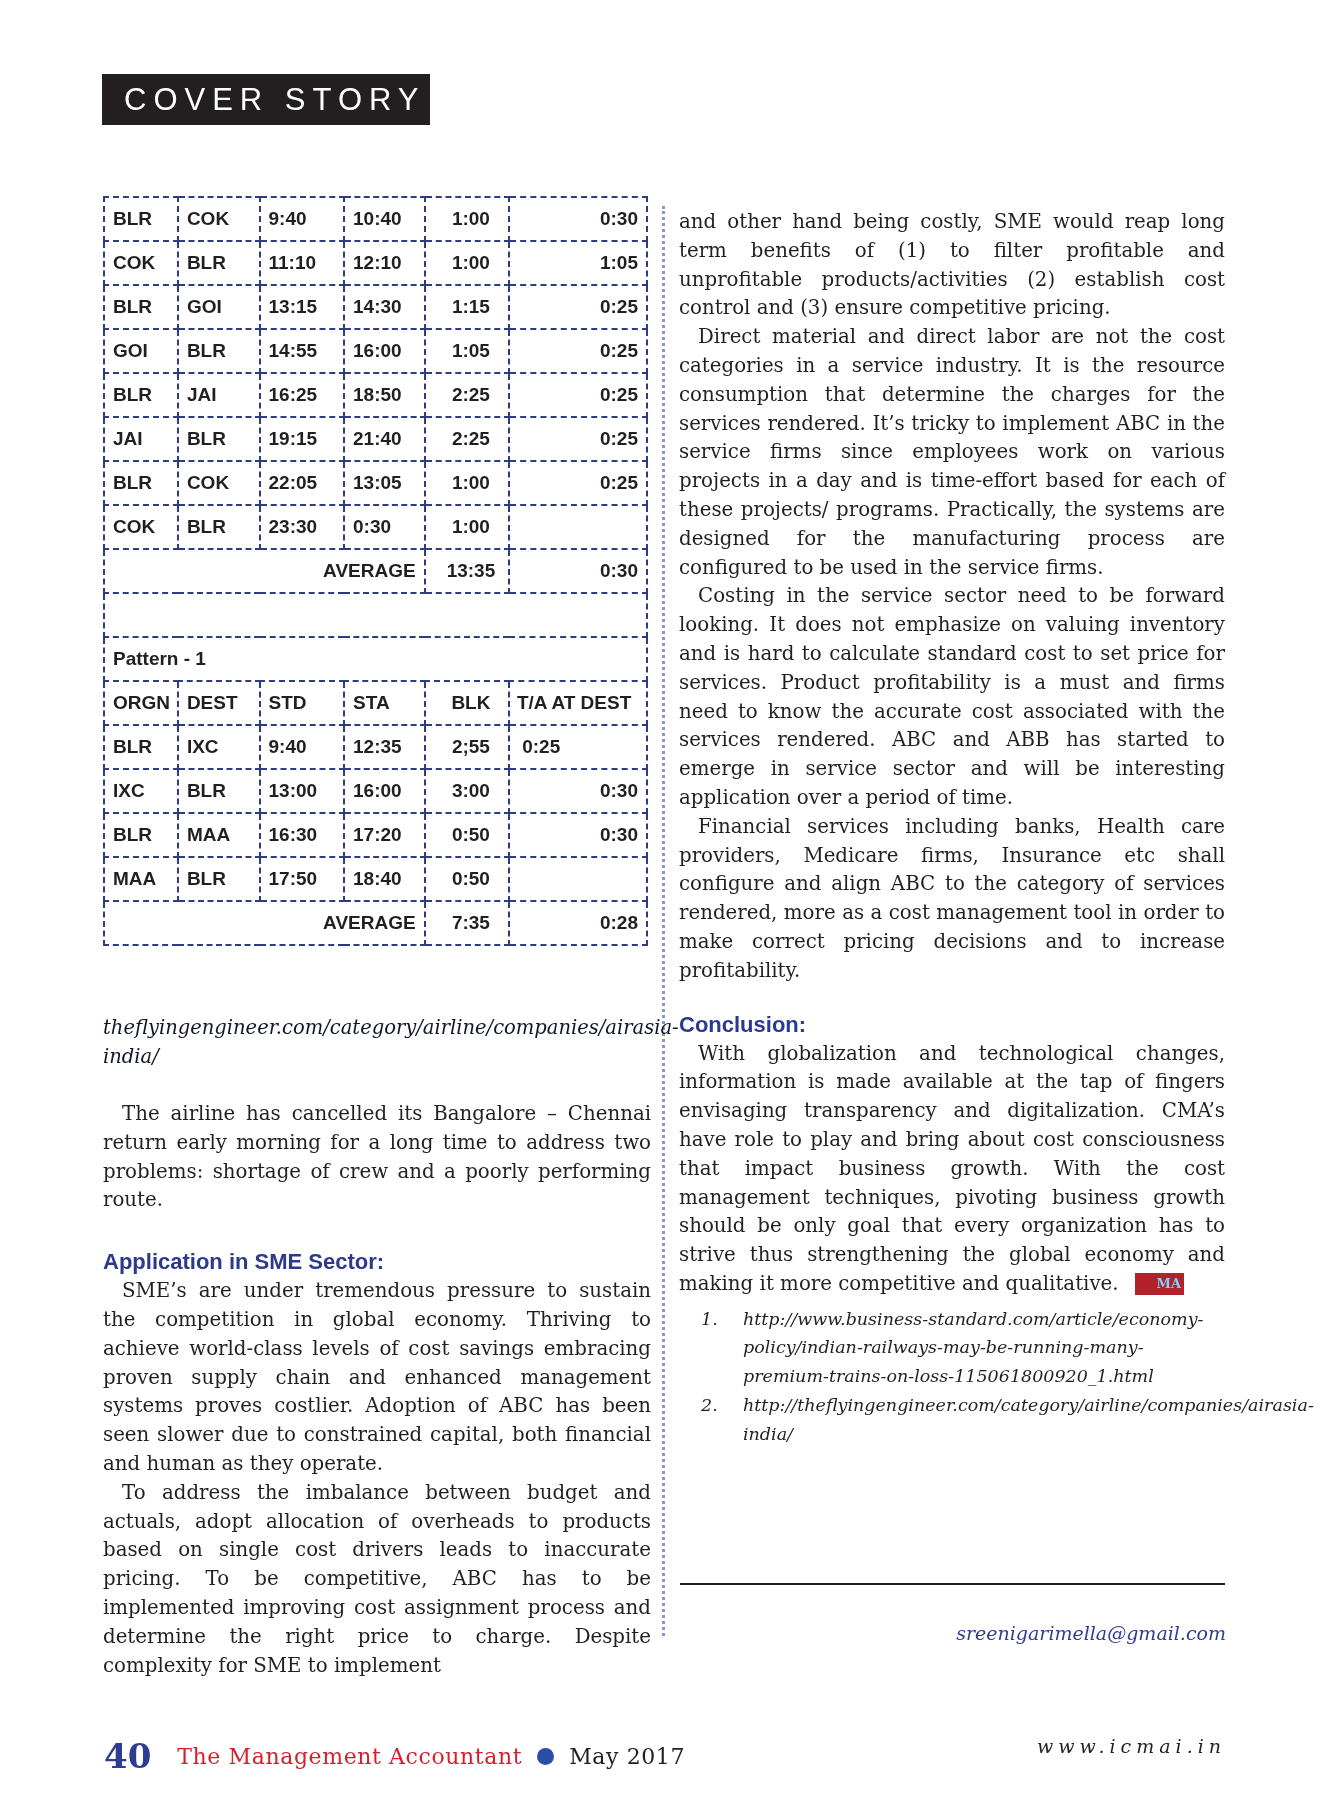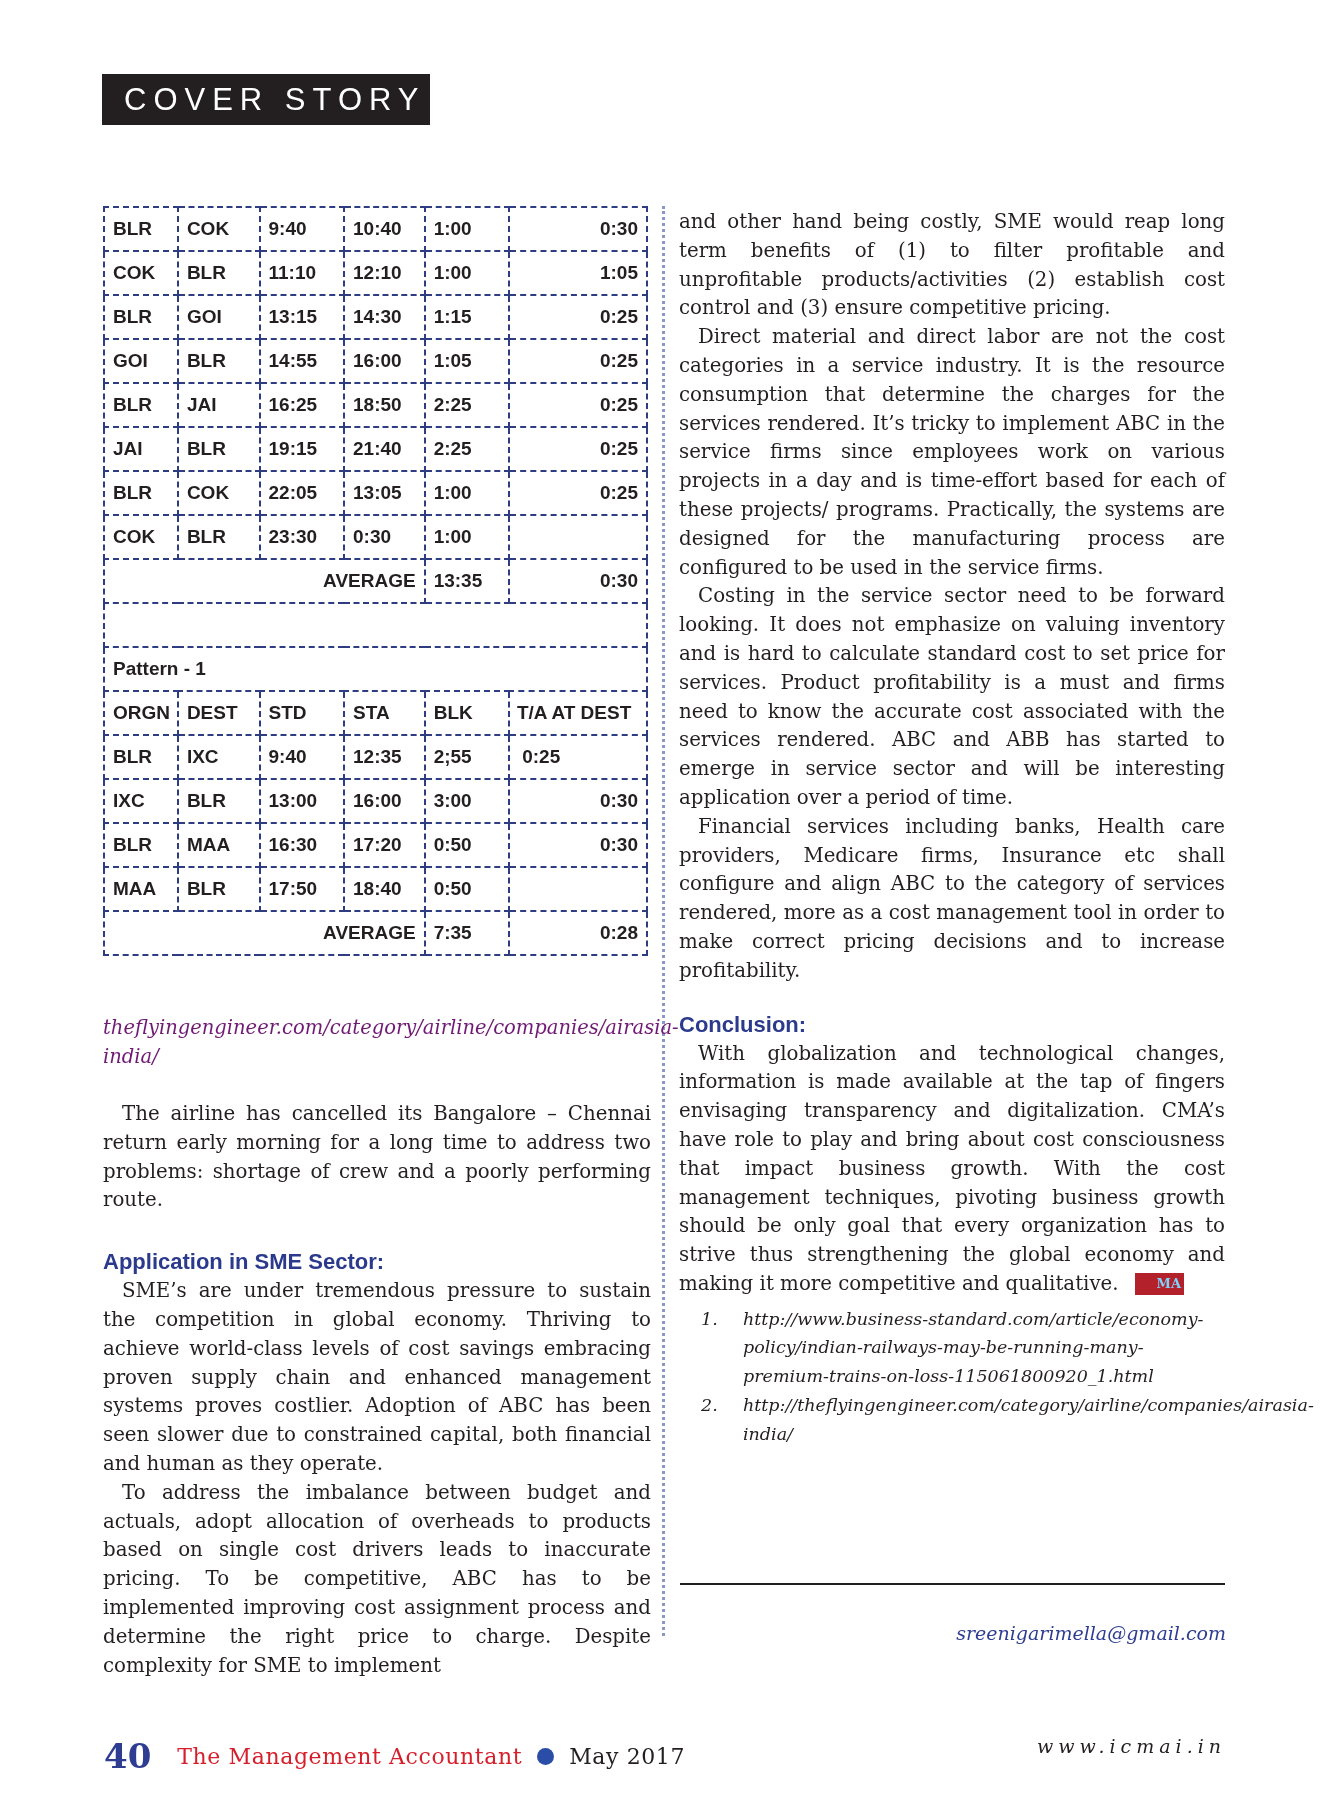--- a/index.html
+++ b/index.html
@@ -8,49 +8,49 @@
     .banner {
       position: absolute; left: 102px; top: 74px; width: 328px; height: 51px;
       background: #231f20; color: #fff;
       font-family: "Liberation Sans", sans-serif; font-weight: normal;
       font-size: 31px; letter-spacing: 7px; line-height: 51px;
       padding-left: 22px; box-sizing: border-box;
     }
 
     
     .tbl {
-      position: absolute; left: 103px; top: 206px; width: 545px;
+      position: absolute; left: 103px; top: 196px; width: 545px;
       border-collapse: collapse;
       font-family: "Liberation Sans", sans-serif; font-weight: bold;
       font-size: 19px; color: #231f20;
     }
     .tbl td {
       border: 2px dashed #2e3d82;
       height: 44px; padding: 0 0 0 8px; box-sizing: border-box;
       white-space: nowrap;
     }
     .tbl td.c1 { width: 74px; }
     .tbl td.c2 { width: 82px; }
     .tbl td.c3 { width: 85px; }
     .tbl td.c4 { width: 81px; }
-    .tbl td.c5 { width: 85px; }
+    .tbl td.c5 { width: 85px; text-align: center; }
     .tbl td.c6 { width: 138px; text-align: right; padding-right: 8px; }
     .tbl td.left { text-align: left; padding-left: 12px; }
     .tbl td.avg-label { text-align: right; padding-right: 8px; }
     .tbl td.center { text-align: center; padding-left: 0; }
 
     .col-divider {
       position: absolute; left: 662px; top: 206px; width: 0; height: 1430px;
       border-left: 3px dotted #8b97c6;
     }
 
     .caption {
       position: absolute; left: 103px; top: 1013px; width: 548px;
       font-family: "DejaVu Serif", serif; font-style: italic;
-      font-size: 19.5px; line-height: 29px; color: #701a75;
+      font-size: 19.5px; line-height: 29px; color: #0f172a;
     }
 
     .body-text {
       font-family: "DejaVu Serif", "Liberation Serif", serif;
       font-size: 19.8px; line-height: 28.8px; color: #231f20;
       text-align: justify; margin: 0;
     }
     .body-text.indent { text-indent: 19px; }
     .col-left { position: absolute; left: 103px; width: 548px; }
     .col-right { position: absolute; left: 679px; width: 546px; }

